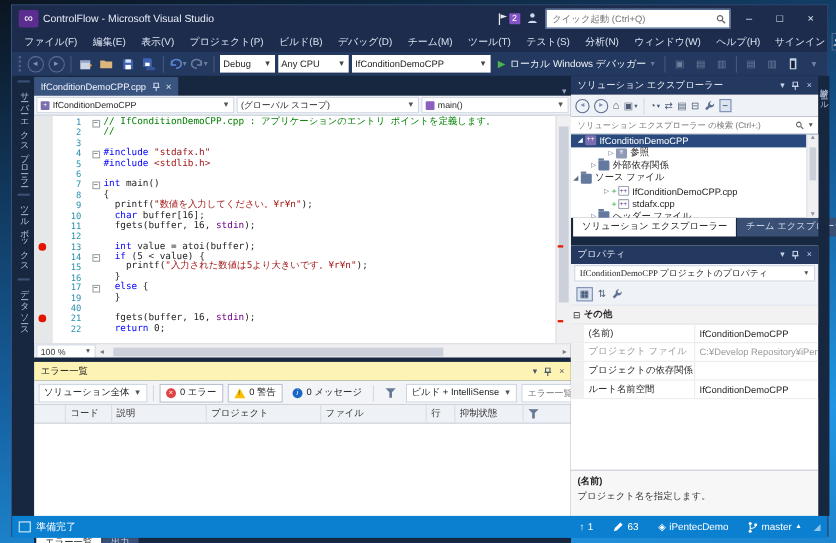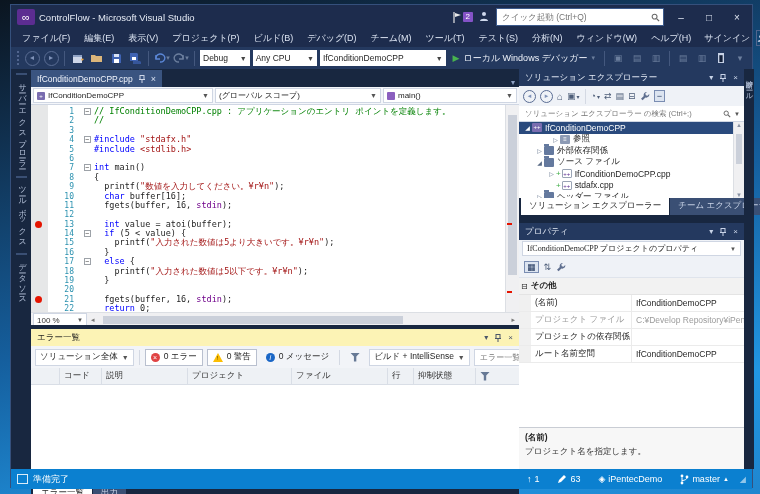--- a/index.html
+++ b/index.html
@@ -424,33 +424,27 @@
                   <span class="cl-text"><span class="tok-pl">  }</span></span>
                 </div>
                 <div class="code-line">
                   <span class="cl-bp"></span>
                   <span class="cl-num">17</span>
                   <span class="cl-fold"><span class="fold-box">−</span></span>
                   <span class="cl-text"><span class="tok-pl">  </span><span class="tok-kw">else</span><span class="tok-pl"> {</span></span>
                 </div>
                 <div class="code-line">
                   <span class="cl-bp"></span>
-                  <span class="cl-num">18</span>
-                  <span class="cl-fold"></span>
-                  <span class="cl-text"><span class="tok-pl">    printf(</span><span class="tok-str">"入力された数値は5以下です。¥r¥n"</span><span class="tok-pl">);</span></span>
-                </div>
-                <div class="code-line">
-                  <span class="cl-bp"></span>
                   <span class="cl-num">19</span>
                   <span class="cl-fold"></span>
                   <span class="cl-text"><span class="tok-pl">  }</span></span>
                 </div>
                 <div class="code-line">
                   <span class="cl-bp"></span>
-                  <span class="cl-num">20</span>
+                  <span class="cl-num">40</span>
                   <span class="cl-fold"></span>
                   <span class="cl-text"></span>
                 </div>
                 <div class="code-line">
                   <span class="cl-bp">
                     <span class="bp-dot"></span>
                   </span>
                   <span class="cl-num">21</span>
                   <span class="cl-fold"></span>
                   <span class="cl-text"><span class="tok-pl">  fgets(buffer, 16, </span><span class="tok-mac">stdin</span><span class="tok-pl">);</span></span>
@@ -600,21 +594,21 @@
               <div class="trow" style="padding-left: 32px;">
                 <span class="texp">▷</span>
                 <span class="nico ni-ref">≡</span>
                 <span>参照</span>
               </div>
               <div class="trow" style="padding-left: 16px;">
                 <span class="texp">▷</span>
                 <span class="nico ni-folder"></span>
                 <span>外部依存関係</span>
               </div>
-              <div class="trow" style="padding-left: 16px;">
+              <div class="trow" style="">
                 <span class="texp">◢</span>
                 <span class="nico ni-folder"></span>
                 <span>ソース ファイル</span>
               </div>
               <div class="trow" style="padding-left: 28px;">
                 <span class="texp">▷</span>
                 <span class="vcplus">+</span>
                 <span class="nico ni-cpp">++</span>
                 <span>IfConditionDemoCPP.cpp</span>
               </div>

